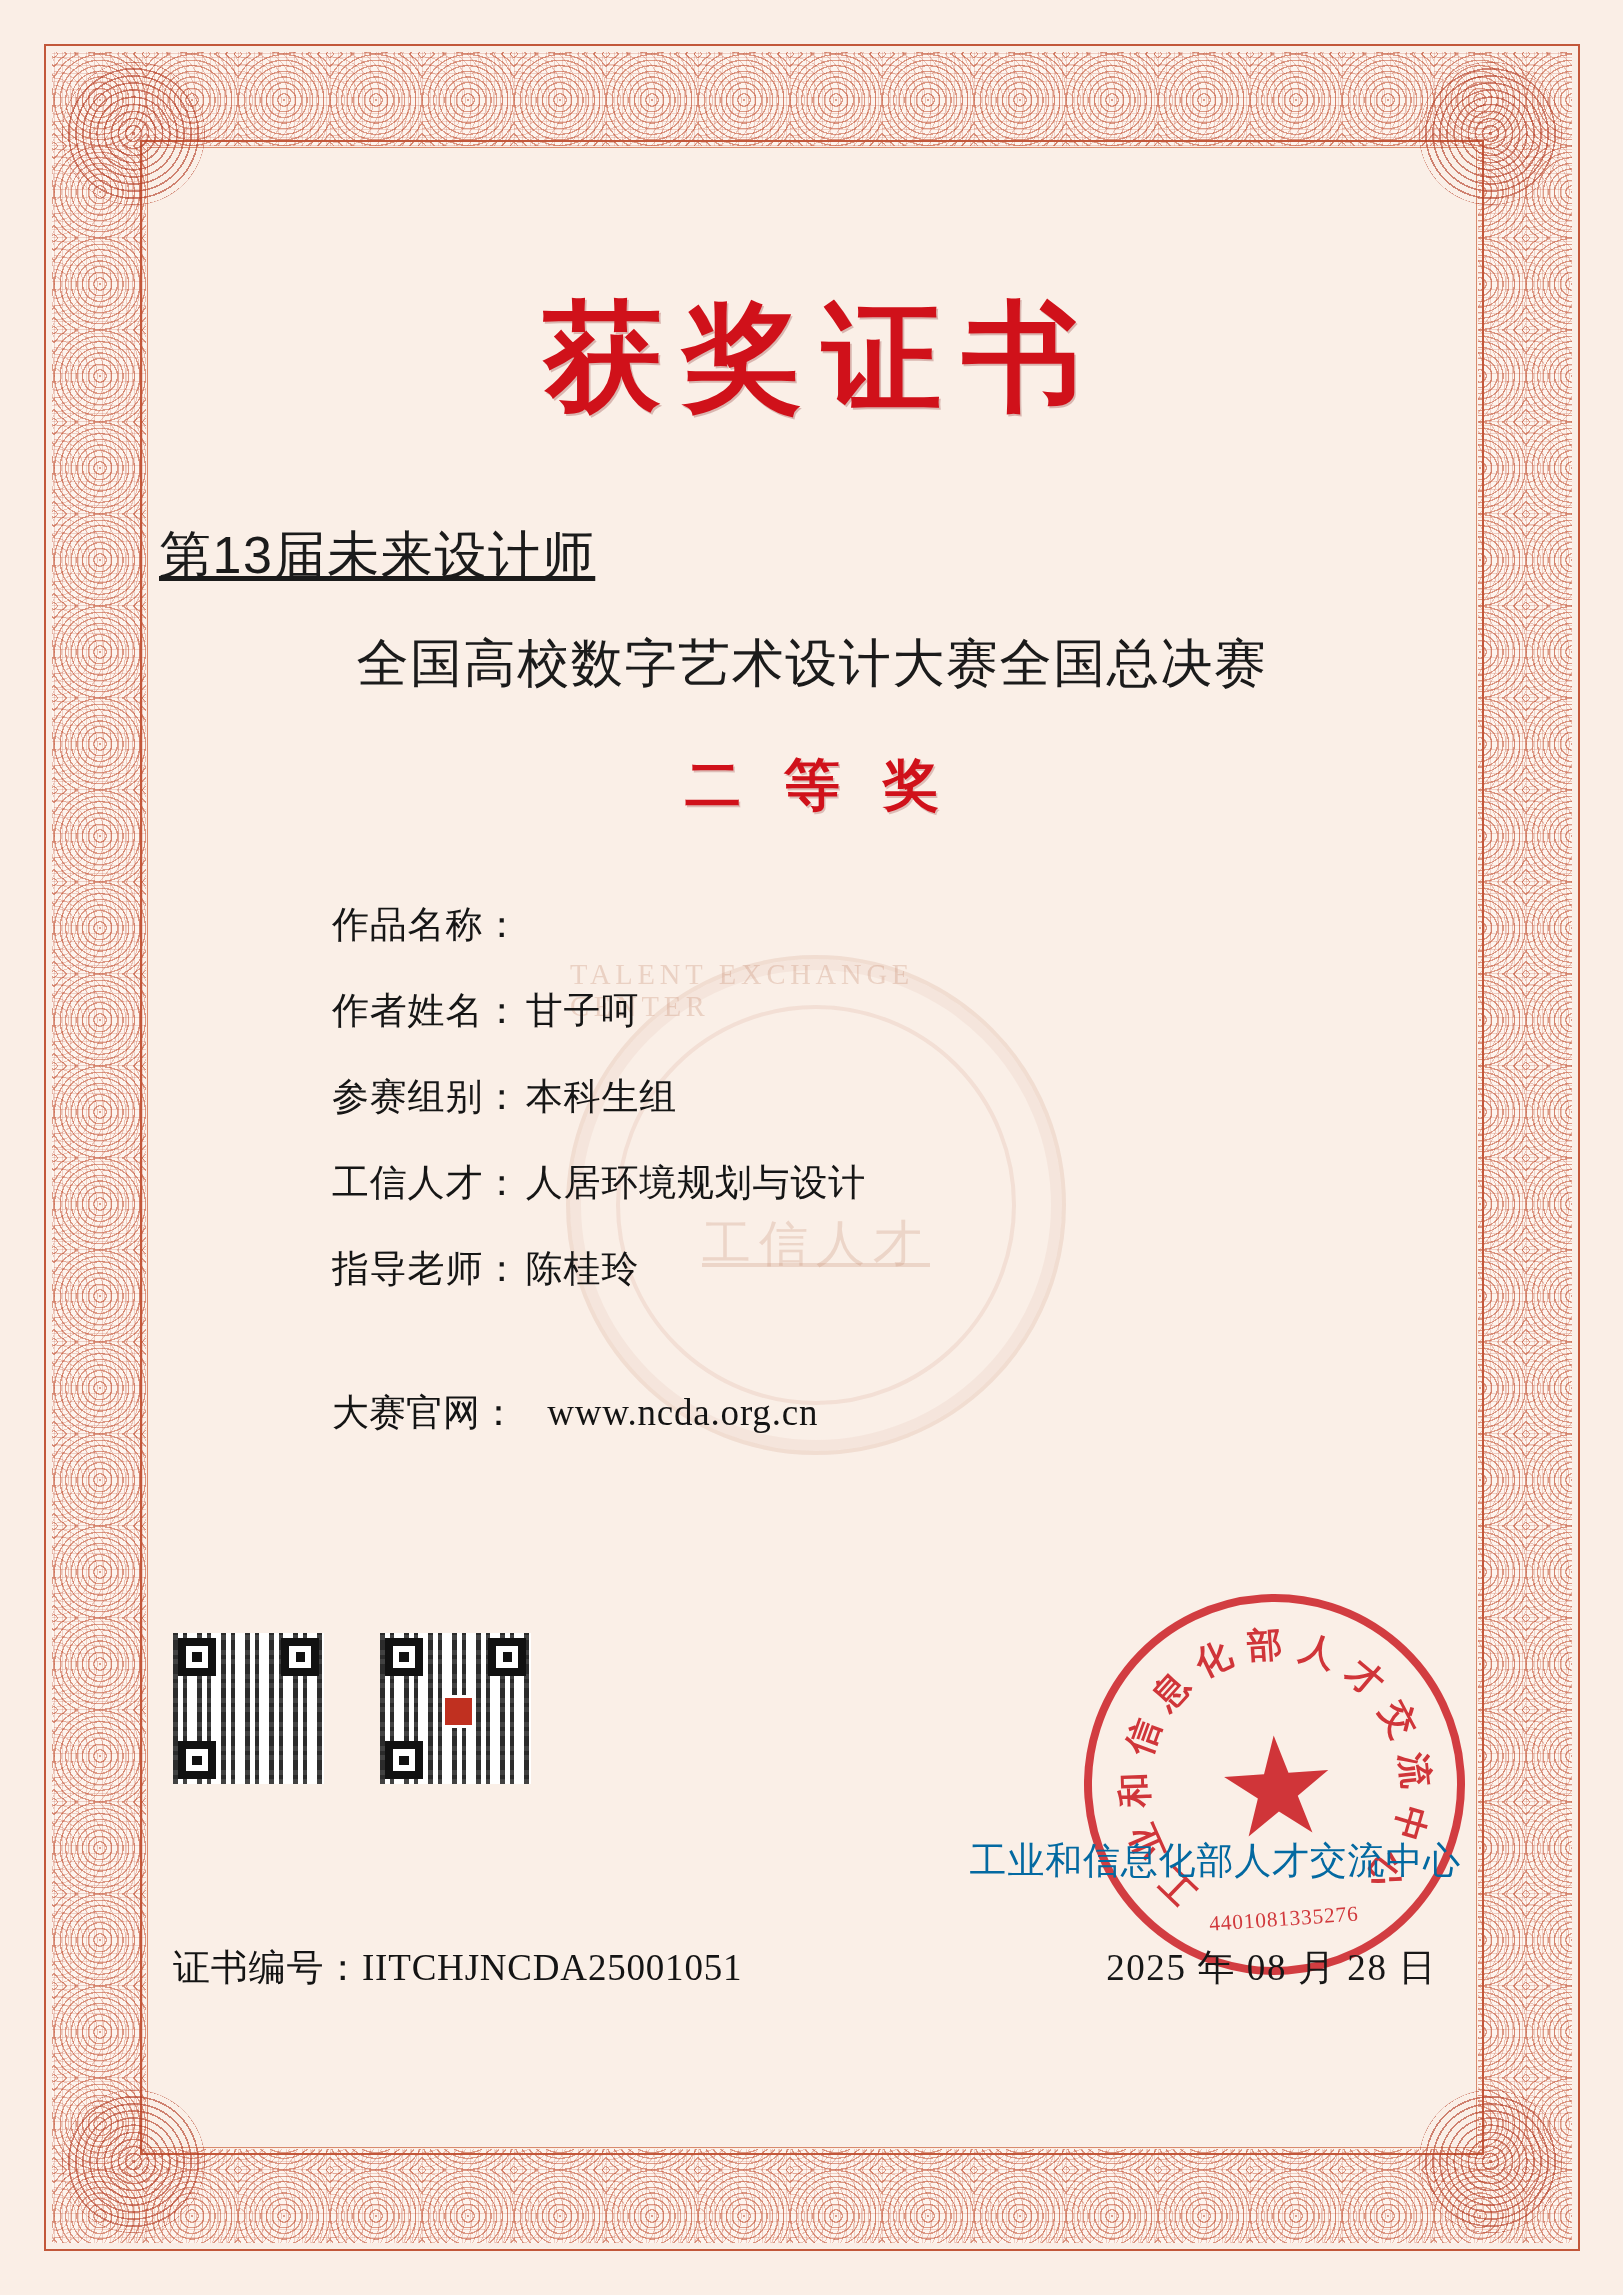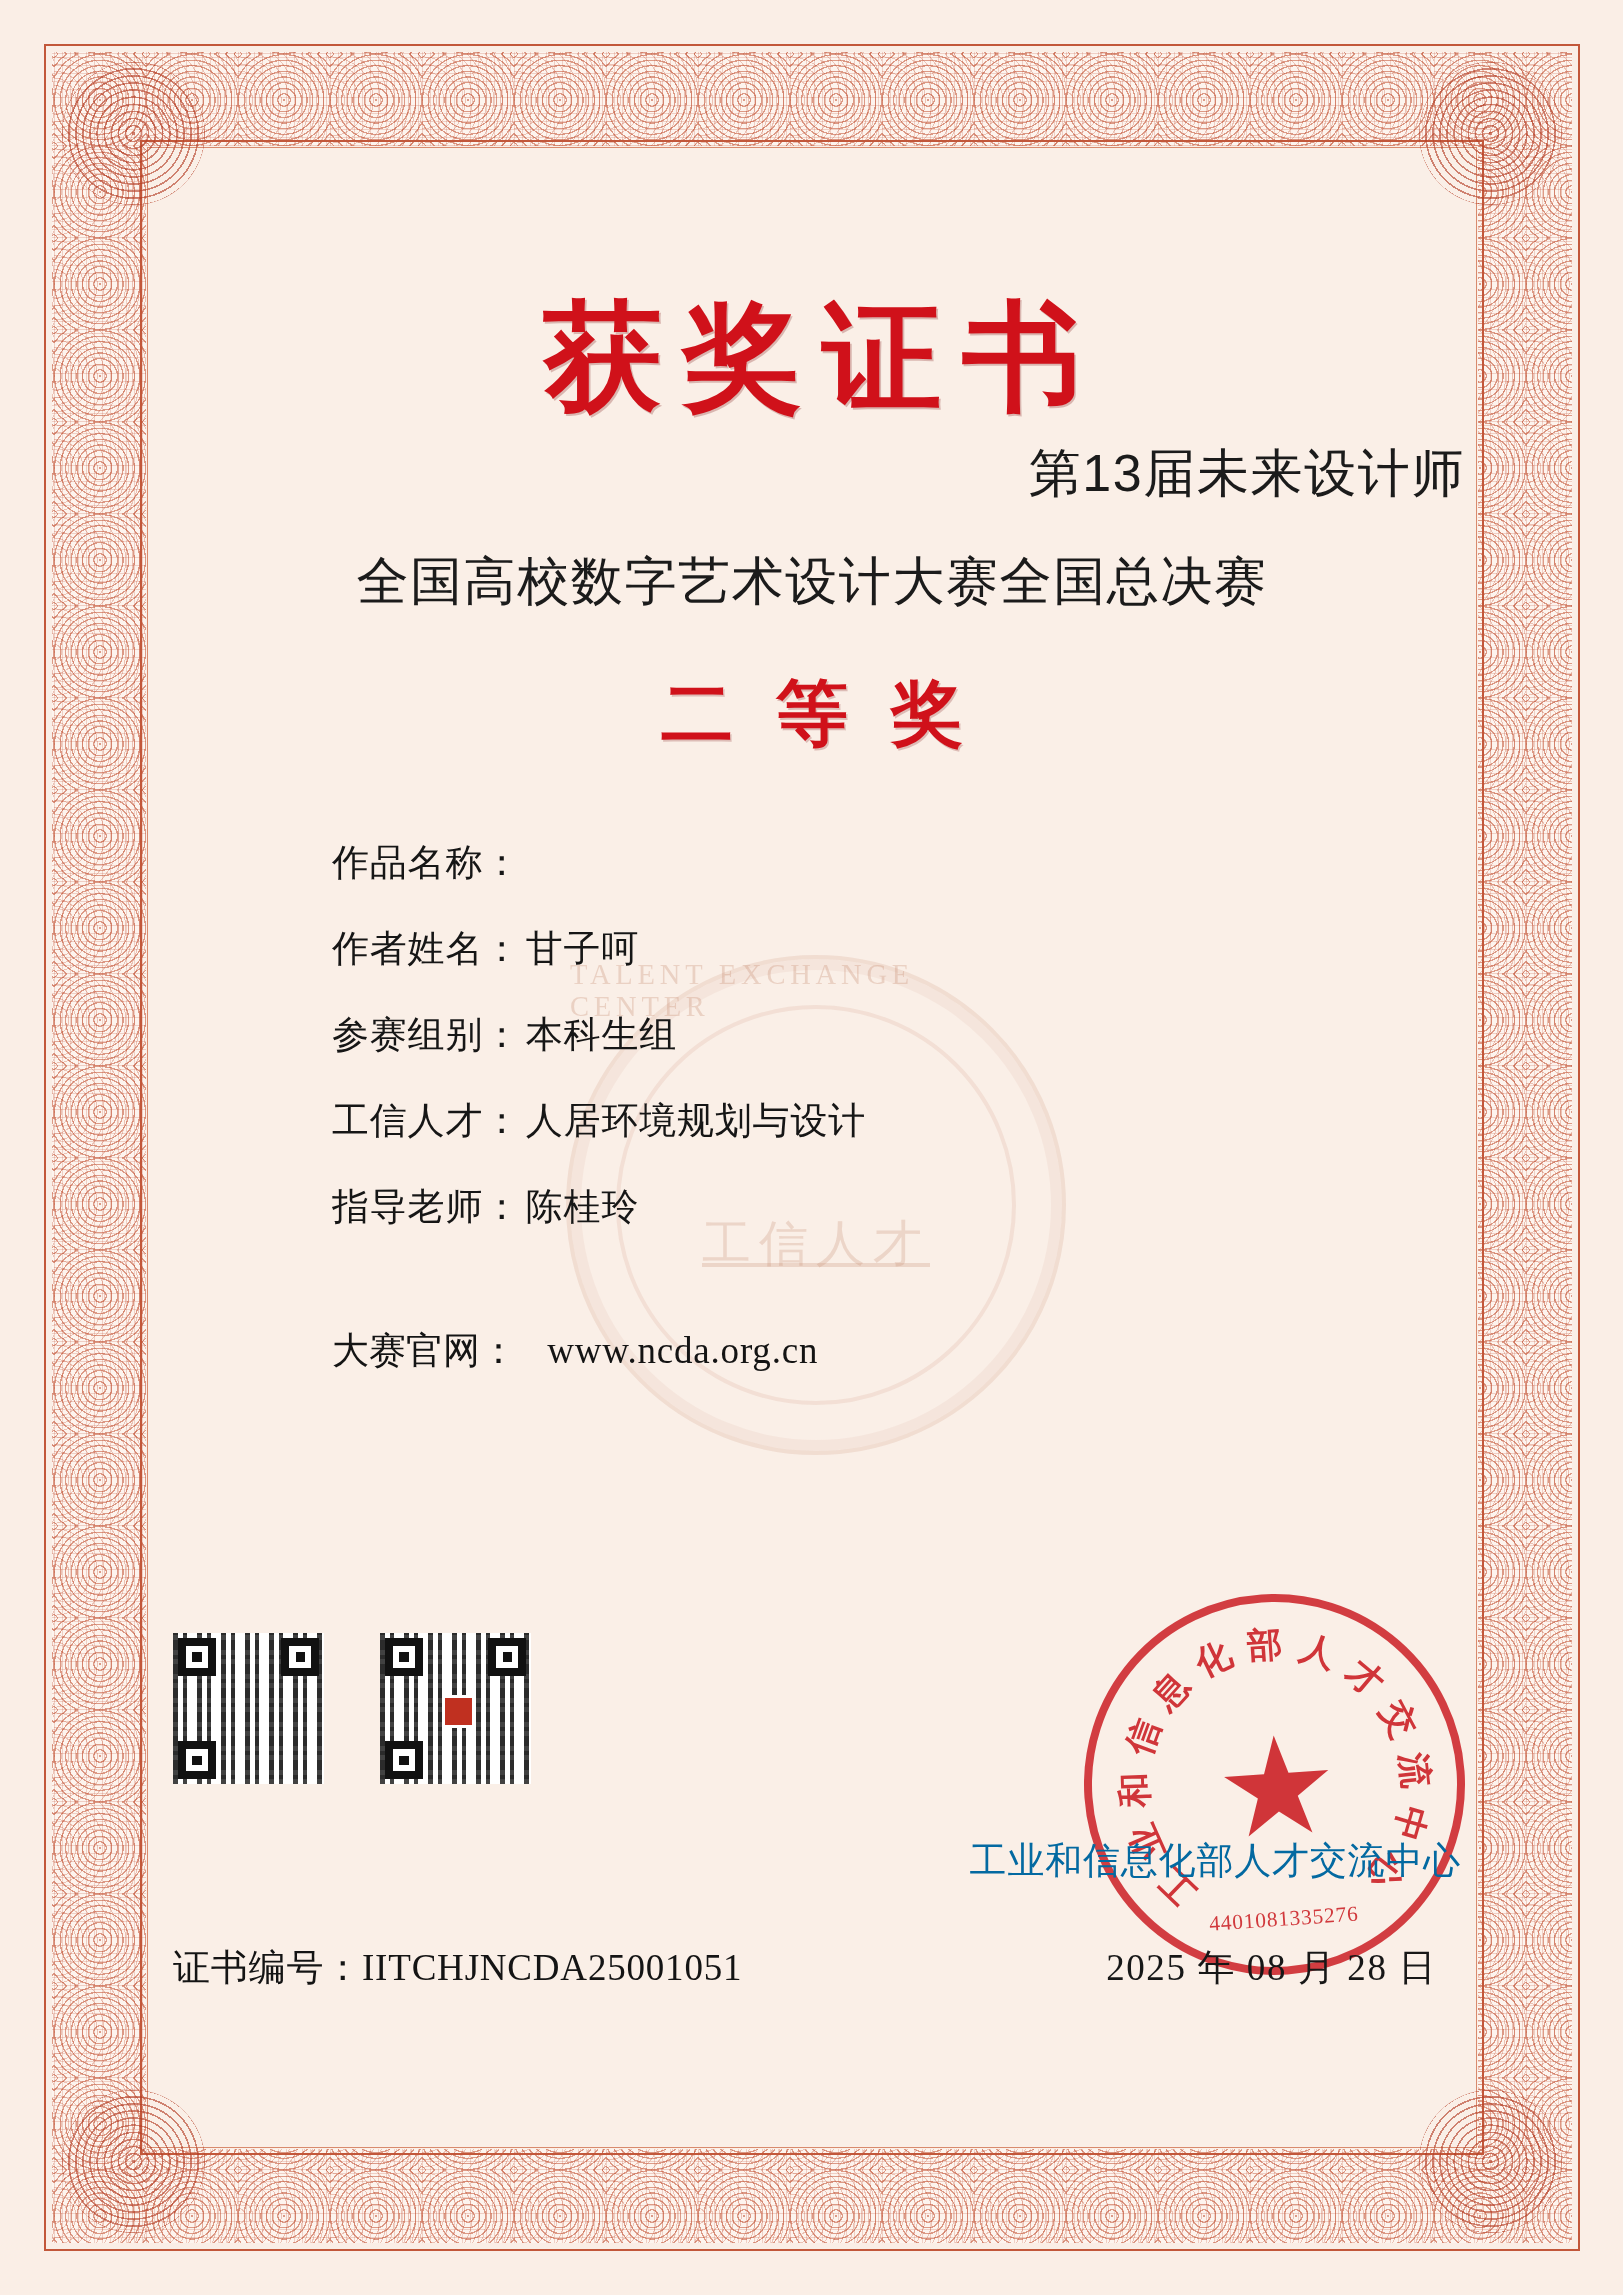--- a/index.html
+++ b/index.html
@@ -153,40 +153,42 @@
     color: #d0111a;
     font-family: "Liberation Serif", serif;
     font-weight: bold;
     font-size: 119px;
     letter-spacing: 20.6px;
     text-indent: 20.6px;
     text-shadow: 1.6px 2.4px 0 rgba(120,10,10,0.25);
   }
 
   .event-line1 {
-    text-align: right;
+    text-align: left;
+    margin-top: 82px;
     font-size: 52px;
     color: #1b1b1b;
     letter-spacing: 1.6px;
+    text-decoration: underline;
   }
   .event-line2 {
     text-align: center;
     margin-top: 38px;
     font-size: 52px;
     color: #1b1b1b;
     letter-spacing: 1.6px;
   }
 
   .award-level {
     text-align: center;
     margin-top: 49px;
     color: #d0111a;
     font-family: "Liberation Serif", serif;
     font-weight: bold;
-    font-size: 72px;
+    font-size: 56px;
     letter-spacing: 43px;
     text-indent: 43px;
     text-shadow: 1.6px 1.6px 0 rgba(120,10,10,0.22);
   }
 
   
   .fields {
     margin-top: 76px;
     padding-left: 173px;
   }

